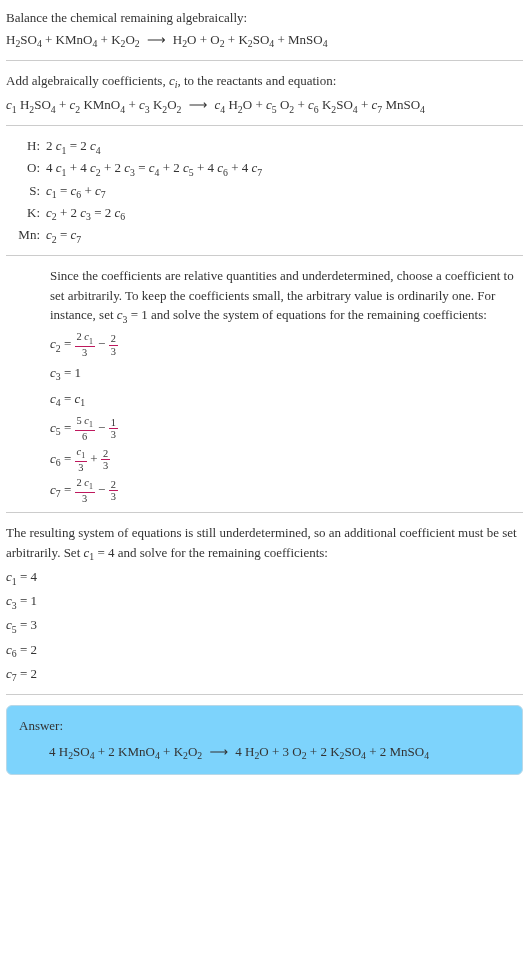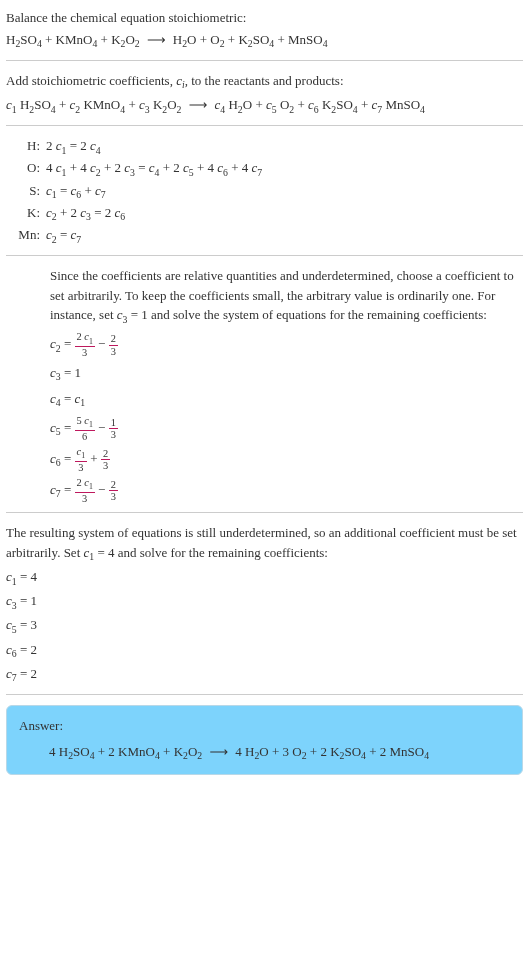--- a/index.html
+++ b/index.html
@@ -81,30 +81,30 @@
       padding-left: 30px;
     }
     .arrow {
       padding: 0 4px;
     }
   </style>
 </head>
 <body>
 
 <div class="section">
-  <div class="text-line">Balance the chemical equation stoichiometric:</div>
+  <div class="text-line">Balance the chemical remaining algebraically:</div>
   <div class="text-line">
     <span>H</span><span class="sub">2</span><span>SO</span><span class="sub">4</span><span> + KMnO</span><span class="sub">4</span><span> + K</span><span class="sub">2</span><span>O</span><span class="sub">2</span><span class="arrow"> ⟶ </span><span>H</span><span class="sub">2</span><span>O + O</span><span class="sub">2</span><span> + K</span><span class="sub">2</span><span>SO</span><span class="sub">4</span><span> + MnSO</span><span class="sub">4</span>
   </div>
 </div>
 <hr class="divider">
 
 <div class="section">
   <div class="text-line">
-    <span>Add stoichiometric coefficients, </span><span class="ital">c</span><span class="sub ital">i</span><span>, to the reactants and products:</span>
+    <span>Add algebraically coefficients, </span><span class="ital">c</span><span class="sub ital">i</span><span>, to the reactants and equation:</span>
   </div>
   <div class="text-line">
     <span class="ital">c</span><span class="sub">1</span><span> H</span><span class="sub">2</span><span>SO</span><span class="sub">4</span><span> + </span><span class="ital">c</span><span class="sub">2</span><span> KMnO</span><span class="sub">4</span><span> + </span><span class="ital">c</span><span class="sub">3</span><span> K</span><span class="sub">2</span><span>O</span><span class="sub">2</span><span class="arrow"> ⟶ </span><span class="ital">c</span><span class="sub">4</span><span> H</span><span class="sub">2</span><span>O</span><span> + </span><span class="ital">c</span><span class="sub">5</span><span> O</span><span class="sub">2</span><span> + </span><span class="ital">c</span><span class="sub">6</span><span> K</span><span class="sub">2</span><span>SO</span><span class="sub">4</span><span> + </span><span class="ital">c</span><span class="sub">7</span><span> MnSO</span><span class="sub">4</span>
   </div>
 </div>
 <hr class="divider">
 
 <div class="section">
   <div class="atom-table">
     <div class="atom-row">

